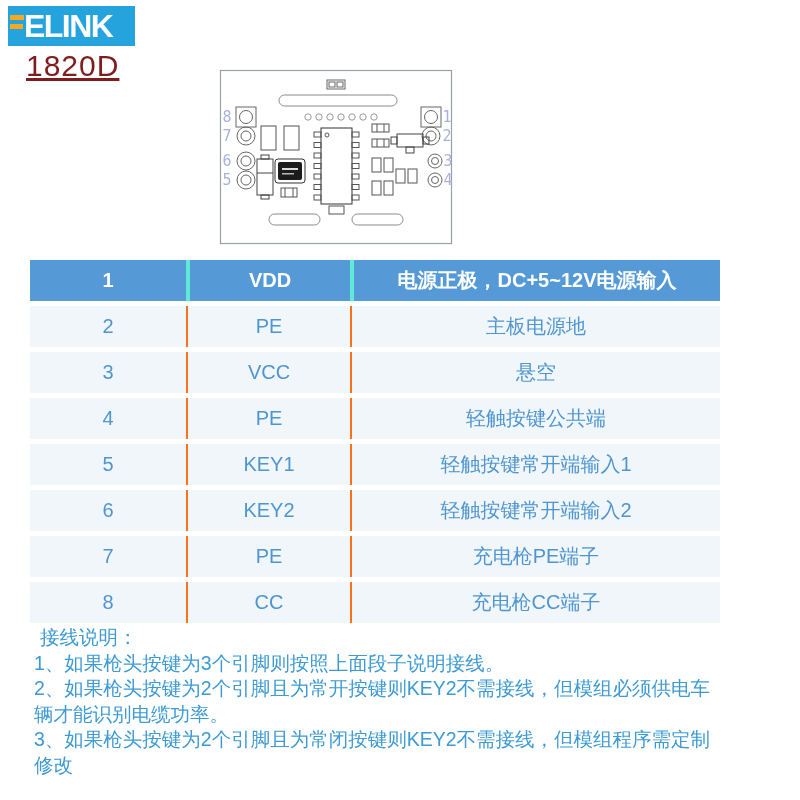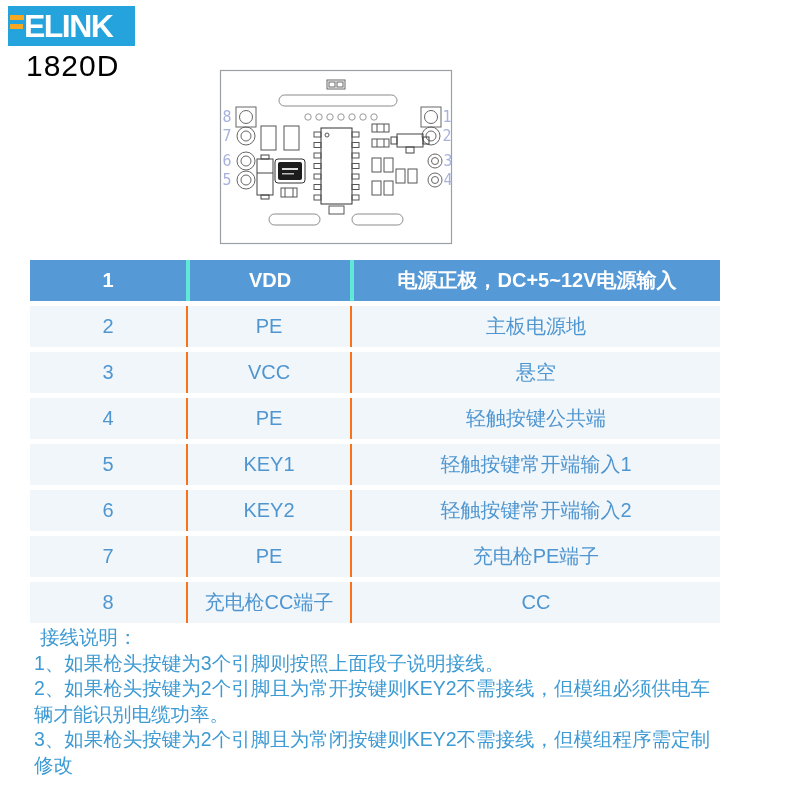--- a/index.html
+++ b/index.html
@@ -7,22 +7,22 @@
         font-family:"Liberation Sans","DejaVu Sans",sans-serif;}
 
   
   .logo{position:absolute;left:8px;top:6px;height:40px;background:#25a3dc;
         display:flex;align-items:center;padding:0 16px 0 9px;flex-direction:column;}
   .brand{position:relative;color:#fff;font-weight:700;font-size:32px;line-height:40px;
          letter-spacing:-1.5px;}
   .accent-bar{position:absolute;background:#f7a823;}
   .accent-top{left:2px;top:9px;width:14px;height:5px;}
   .accent-mid{left:2px;top:18px;width:13px;height:5px;}
-  .model{color:#000000;font-size:30px;font-weight:400;margin-left:9px;letter-spacing:1px;
-         line-height:40px;}
+  .model{color:#7f1d1d;font-size:30px;font-weight:400;margin-left:9px;letter-spacing:1px;
+         line-height:40px;text-decoration:underline;}
 
   
   .board-wrap{position:absolute;left:219px;top:69px;width:234px;height:176px;}
   .board-wrap svg{display:block;}
   .pinnum{font-family:"DejaVu Sans Mono","Liberation Mono",monospace;
           font-size:15px;fill:#a9b2dd;}
 
   
   .pin-table{position:absolute;left:30px;top:260px;width:690px;}
   .trow{display:grid;grid-template-columns:156px 164px 1fr;height:41px;margin-bottom:5px;}
@@ -214,22 +214,22 @@
       <div class="cell">KEY2</div>
       <div class="cell">轻触按键常开端输入2</div>
     </div>
     <div class="trow data">
       <div class="cell">7</div>
       <div class="cell">PE</div>
       <div class="cell">充电枪PE端子</div>
     </div>
     <div class="trow data">
       <div class="cell">8</div>
+      <div class="cell">CC</div>
       <div class="cell">充电枪CC端子</div>
-      <div class="cell">CC</div>
     </div>
   </section>
 
   <section class="notes">
     <div class="note-title">接线说明：</div>
     <div class="note-line">1、如果枪头按键为3个引脚则按照上面段子说明接线。</div>
     <div class="note-line">2、如果枪头按键为2个引脚且为常开按键则KEY2不需接线，但模组必须供电车</div>
     <div class="note-line">辆才能识别电缆功率。</div>
     <div class="note-line">3、如果枪头按键为2个引脚且为常闭按键则KEY2不需接线，但模组程序需定制</div>
     <div class="note-line">修改</div>

